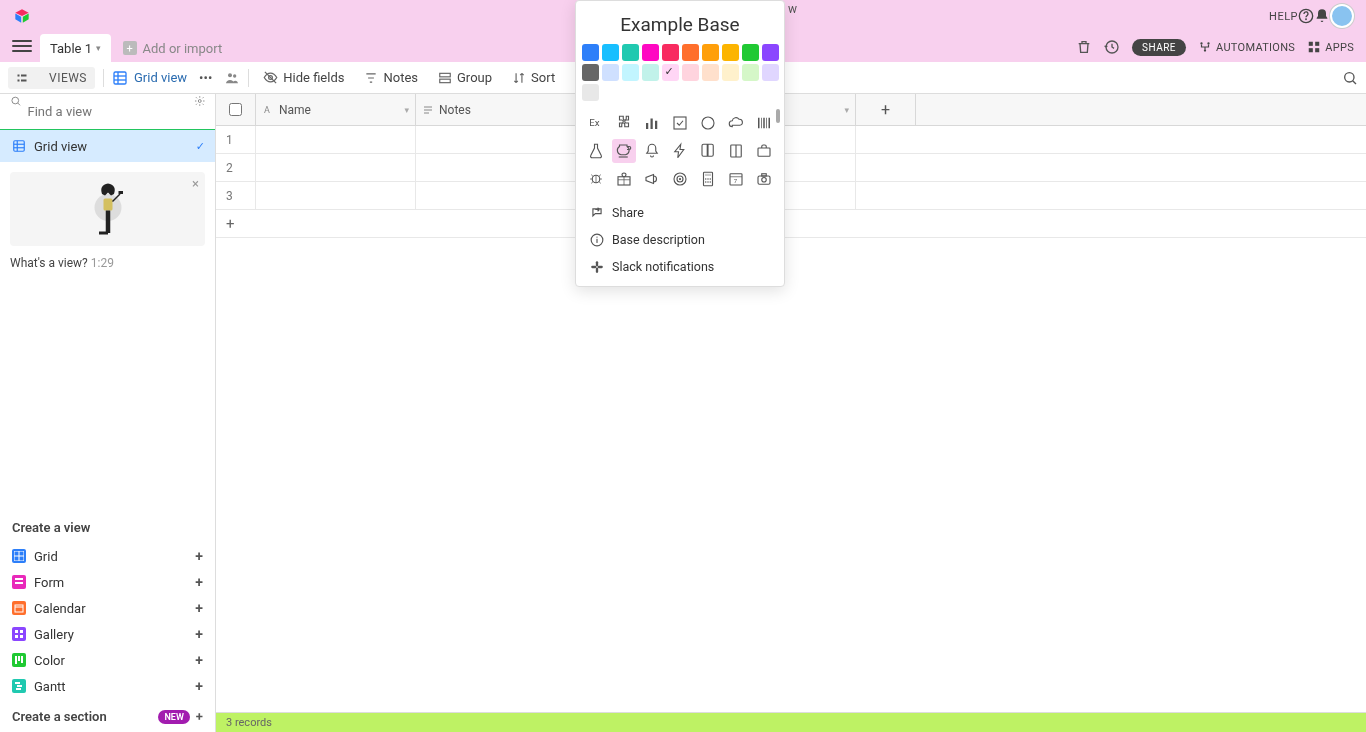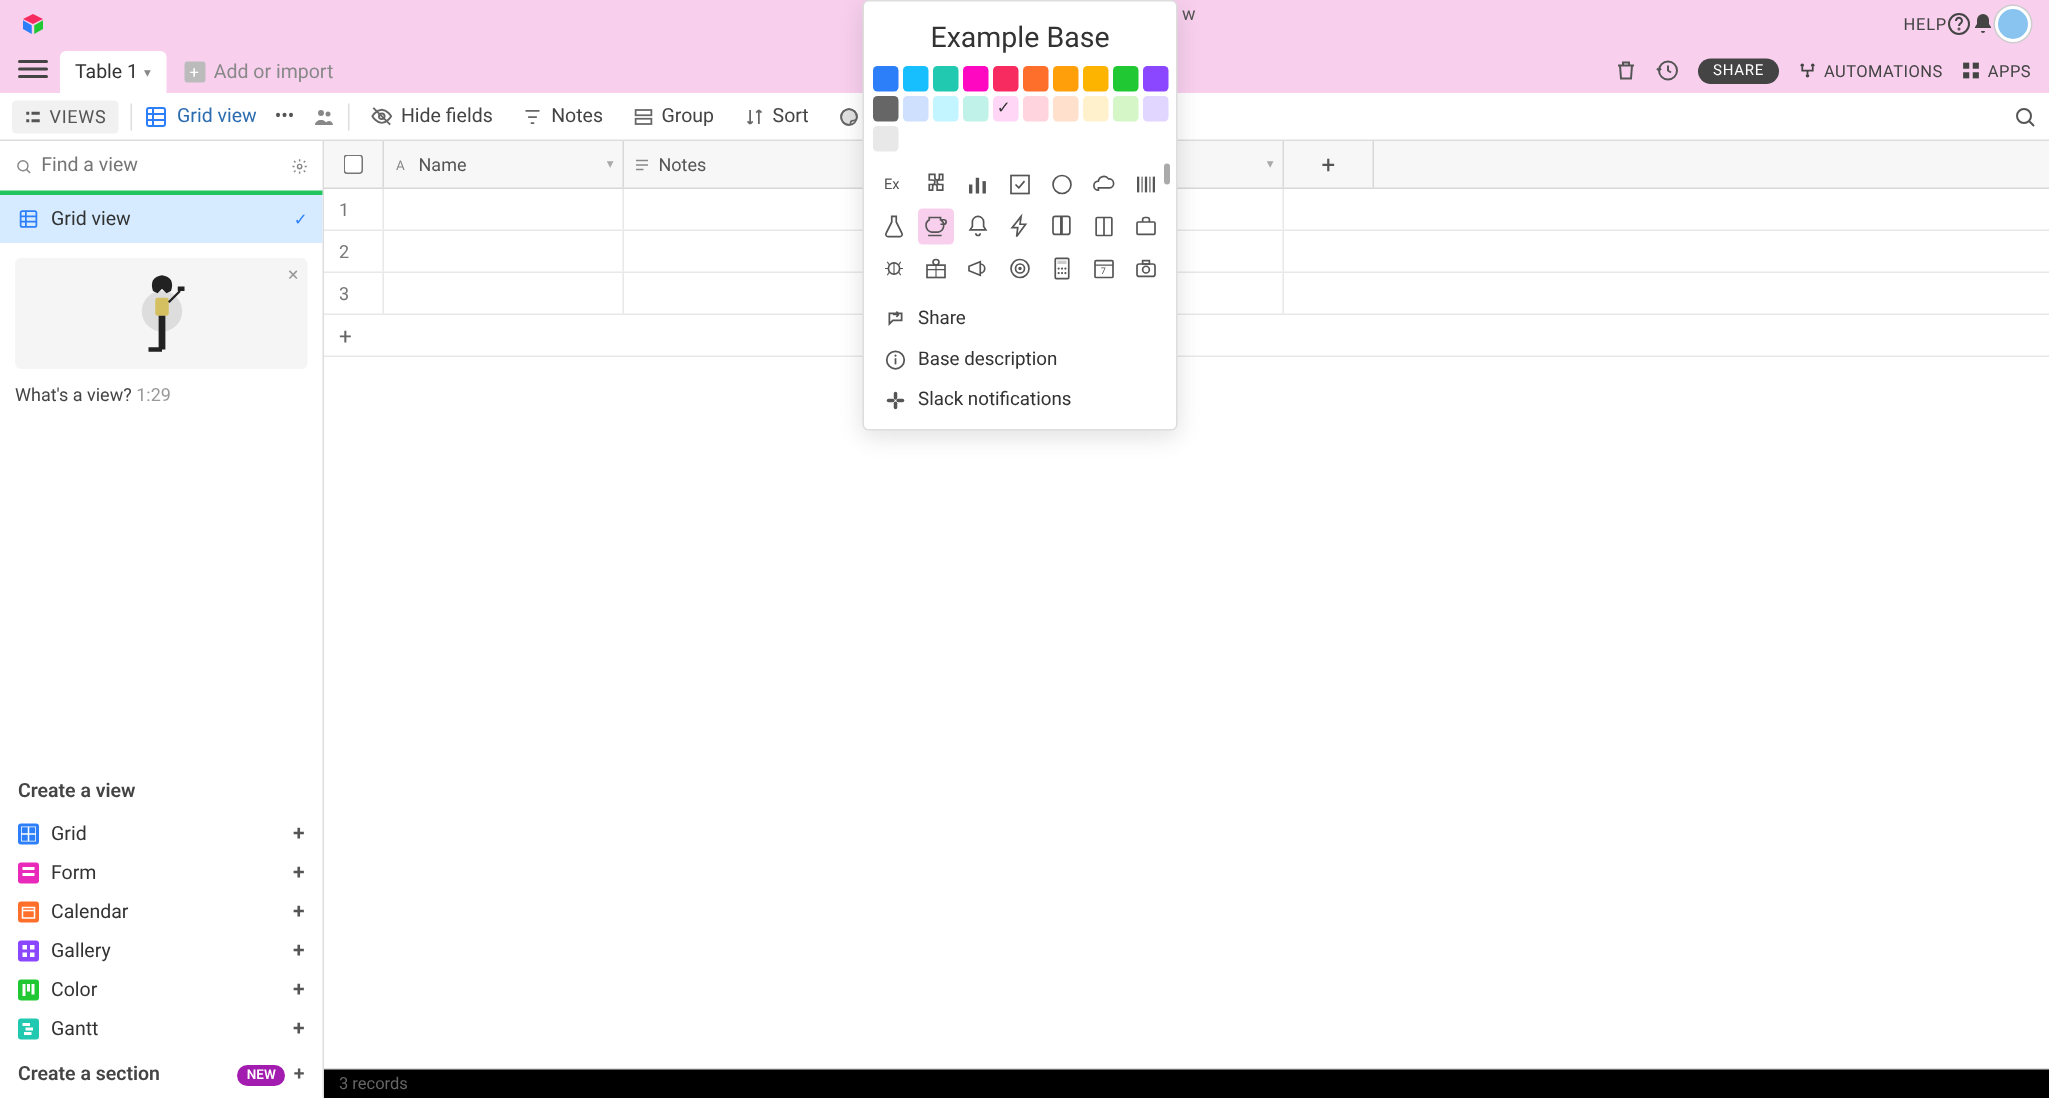--- a/index.html
+++ b/index.html
@@ -15,32 +15,32 @@
 .hamburger span { display:block; height:2px; background:#444; border-radius:1px; }
 .tab { background:#fff; height:28px; padding:0 10px; display:flex; align-items:center; gap:4px; border-radius:4px 4px 0 0; font-size:13px; color:#333; cursor:pointer; }
 .tab .caret { font-size:9px; color:#888; }
 .add-import { margin-left:12px; height:28px; display:flex; align-items:center; gap:6px; color:#888; font-size:13px; cursor:pointer; }
 .plus-box { width:14px; height:14px; background:#bbb; color:#fff; display:flex; align-items:center; justify-content:center; font-size:11px; border-radius:2px; line-height:1; }
 .tabs-right { position:absolute; right:12px; height:30px; display:flex; align-items:center; gap:12px; }
 .icon-sm { width:16px; height:16px; color:#555; cursor:pointer; }
 .share-pill { background:#444; color:#fff; font-size:10px; letter-spacing:0.5px; padding:3px 10px; border-radius:10px; cursor:pointer; }
 .auto-btn,.apps-btn { font-size:11px; letter-spacing:0.3px; color:#444; display:flex; align-items:center; gap:4px; cursor:pointer; }
 .toolbar { height:32px; border-bottom:1px solid #ddd; display:flex; align-items:center; padding:0 8px; gap:8px; font-size:13px; color:#444; }
-.views-btn { display:flex; align-items:center; gap:5px; background:#f1f1f1; padding:4px 8px; border-radius:3px; font-size:12px; letter-spacing:0.5px; color:#555; cursor:pointer; }
+.views-btn { display:flex; align-items:center; gap:21px; background:#f1f1f1; padding:4px 8px; border-radius:3px; font-size:12px; letter-spacing:0.5px; color:#555; cursor:pointer; }
 .divider { width:1px; height:18px; background:#ddd; }
 .gridview-lbl { display:flex; align-items:center; gap:6px; color:#2b6cb0; cursor:pointer; }
 .gridview-lbl svg { color:#2d7ff9; }
 .tool-dots { color:#555; cursor:pointer; padding:0 4px; }
 .people-ic { color:#888; cursor:pointer; }
 .tool-item { display:flex; align-items:center; gap:5px; padding:4px 6px; color:#444; cursor:pointer; }
 .tool-item svg { color:#666; }
 .search-right { margin-left:auto; }
 .main { display:flex; height:calc(732px - 94px); }
 .sidebar { width:216px; border-right:1px solid #ddd; display:flex; flex-direction:column; background:#fff; }
-.find-row { height:36px; display:flex; align-items:center; padding:0 10px; border-bottom:3px solid #22c55e; }
+.find-row { height:36px; display:flex; padding:0 10px; border-bottom:1px solid #22c55e; }
 .find-row input { border:none; outline:none; flex:1; font-size:13px; color:#555; margin-left:6px; }
 .find-row .gear { color:#888; cursor:pointer; }
 .view-item { height:32px; display:flex; align-items:center; padding:0 10px; gap:8px; font-size:13px; color:#333; background:#d6ebff; border-left:2px solid transparent; cursor:pointer; }
 .view-item .check { margin-left:auto; color:#2d7ff9; font-size:11px; }
 .promo { margin:10px; background:#f5f5f5; border-radius:4px; height:74px; position:relative; display:flex; align-items:center; justify-content:center; }
 .promo .x { position:absolute; top:4px; right:6px; color:#999; font-size:13px; cursor:pointer; }
 .person-svg { width:50px; height:60px; }
 .promo-txt { font-size:12px; color:#444; padding:0 10px; }
 .promo-txt .dur { color:#999; }
 .sb-bottom { margin-top:auto; padding:10px 12px 4px; }
@@ -60,21 +60,21 @@
 .hdr-notes { width:220px; }
 .hdr-col3 { width:220px; }
 .hdr-add { width:60px; justify-content:center; font-size:16px; color:#555; cursor:pointer; }
 .data-row { height:28px; border-bottom:1px solid #e8e8e8; display:flex; }
 .num-cell { width:40px; border-right:1px solid #e8e8e8; display:flex; align-items:center; padding-left:10px; font-size:12px; color:#777; }
 .data-cell { border-right:1px solid #e8e8e8; }
 .dc-name { width:160px; } .dc-notes { width:220px; } .dc-3 { width:220px; }
 .add-row { height:28px; border-bottom:1px solid #e8e8e8; display:flex; }
 .add-row .plus-c { width:40px; display:flex; align-items:center; padding-left:10px; color:#666; font-size:15px; cursor:pointer; }
 .stripe-bg { position:absolute; top:148px; left:40px; right:0; bottom:20px; background:repeating-linear-gradient(90deg,#fafafa 0 3px,#fff 3px 6px); z-index:-1; }
-.footer { position:absolute; bottom:0; left:0; right:0; height:20px; border-top:1px solid #ddd; font-size:11px; color:#666; padding:0 10px; display:flex; align-items:center; background:#000000; }
+.footer { position:absolute; bottom:0; left:0; right:0; height:20px; border-top:1px solid #ddd; font-size:11px; color:#666; padding:0 10px; display:flex; align-items:center; background:#bef264; }
 
 .popup { position:absolute; top:0; left:575px; width:210px; background:#fff; border:1px solid #ddd; border-radius:4px; box-shadow:0 4px 16px rgba(0,0,0,0.12); z-index:100; padding:8px 0 6px; }
 .popup-title { text-align:center; font-size:19px; color:#333; padding:4px 0 8px; }
 .color-grid { display:grid; grid-template-columns:repeat(10,17px); gap:3px; padding:0 10px 6px; justify-content:center; }
 .color-sw { width:17px; height:17px; border-radius:3px; cursor:pointer; position:relative; }
 .color-sw.sel::after { content:"✓"; position:absolute; top:1px; left:3px; font-size:11px; color:#333; }
 .icon-grid { display:grid; grid-template-columns:repeat(7,24px); gap:4px 4px; padding:4px 10px 8px; justify-content:center; }
 .icon-cell { width:24px; height:24px; display:flex; align-items:center; justify-content:center; color:#555; cursor:pointer; border-radius:3px; }
 .icon-cell.sel { background:#f8d0ee; }
 .icon-grid-wrap { position:relative; }

